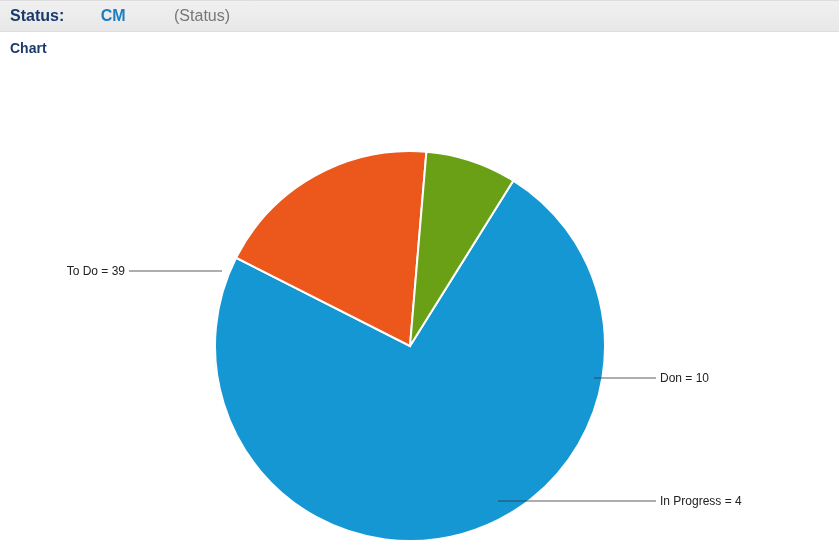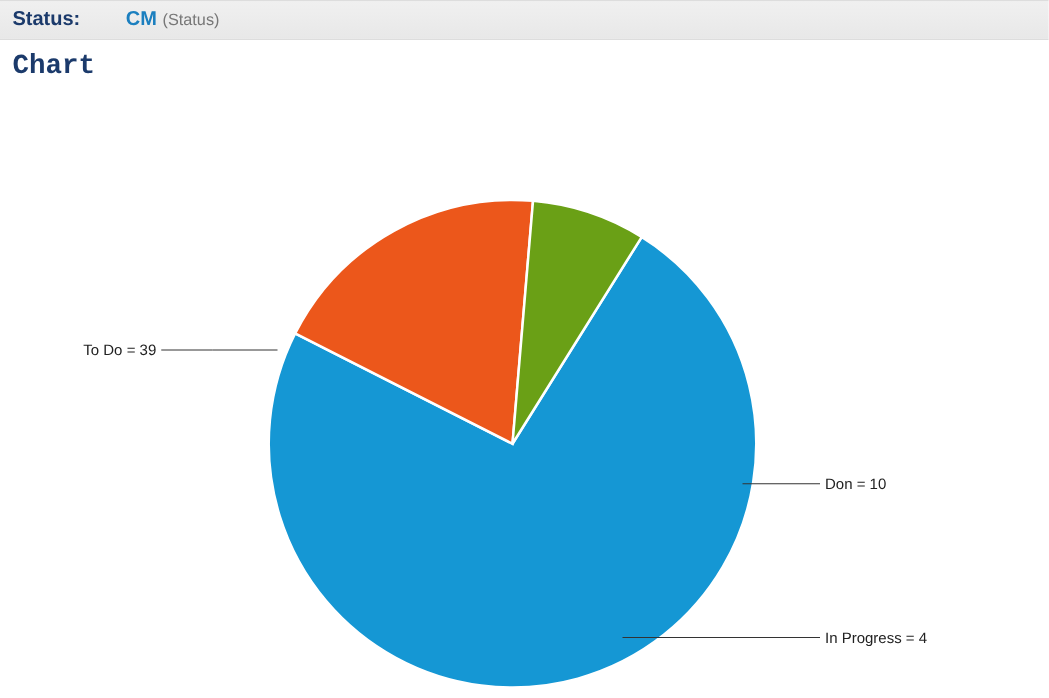--- a/index.html
+++ b/index.html
@@ -14,27 +14,26 @@
       background: linear-gradient(#f0f0f0, #e8e8e8);
       border-top: 1px solid #ddd;
       border-bottom: 1px solid #ddd;
       padding: 6px 10px;
       font-size: 16px;
       color: #1b3a6b;
       font-weight: 600;
     }
     .header-bar .proj-label { color: #1b3a6b; }
     .header-bar .proj-name  { color: #1b7fbf; margin-left: 32px; }
-    .header-bar .proj-sub   { color: #777; font-size: 13px; font-weight: 400; }
+    .header-bar .proj-sub   { color: #777; font-size: 16px; font-weight: 400; margin-left: 44px; }
     .chart-title {
       color: #1b3a6b;
-      font-size: 22px;
+      font-size: 14px;
       font-weight: 600;
       padding: 8px 10px 0 10px;
-      font-family: Liberation Mono, monospace;
     }
     .chart-area {
       position: relative;
       width: 839px;
       height: 505px;
     }
     svg.pie { position: absolute; left: 0; top: 0; }
     .slice-label {
       font-size: 12px;
       fill: #222;

